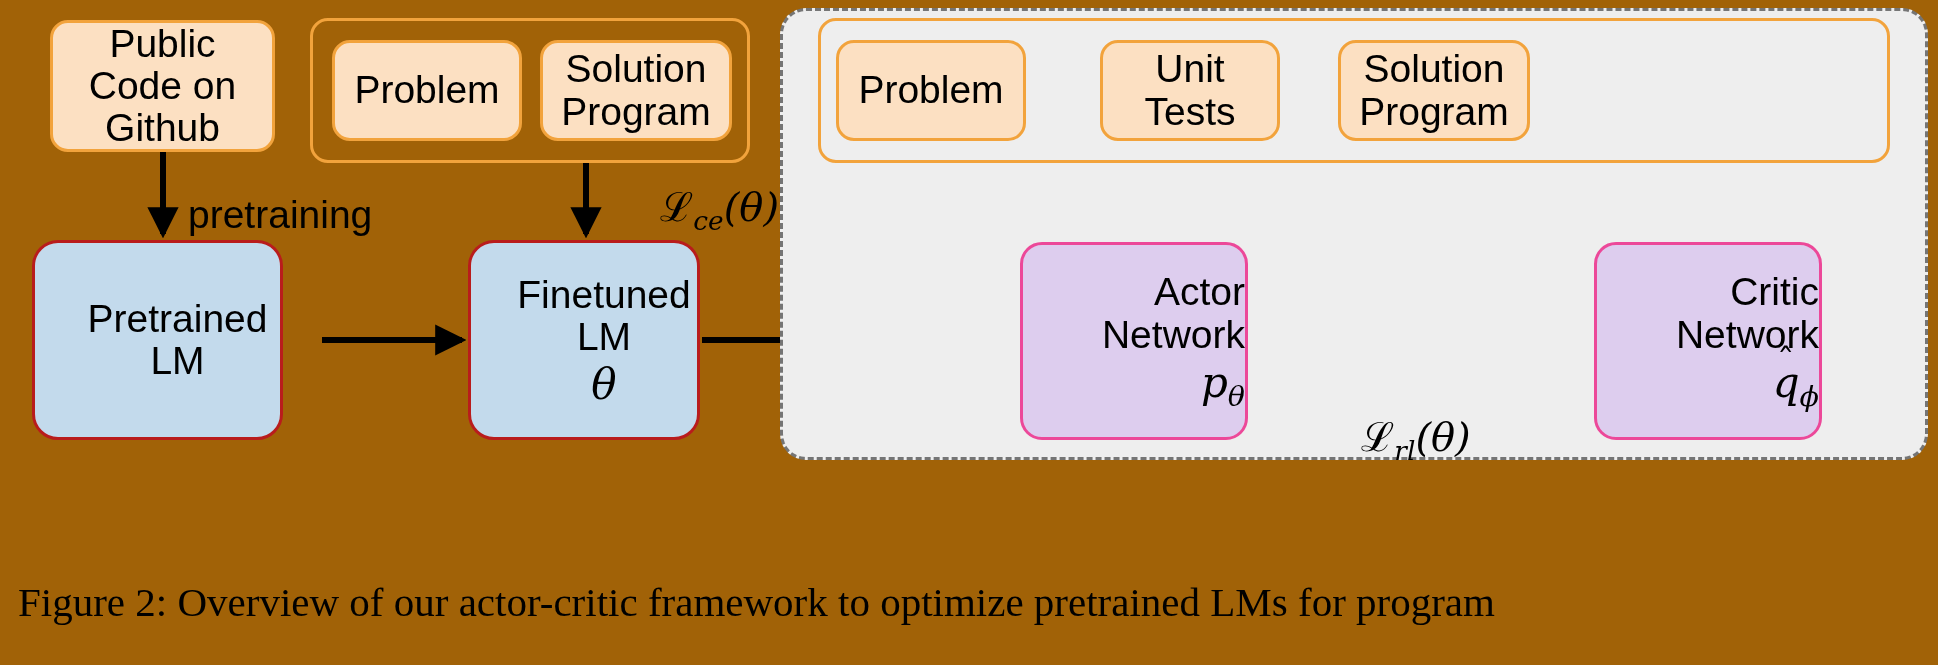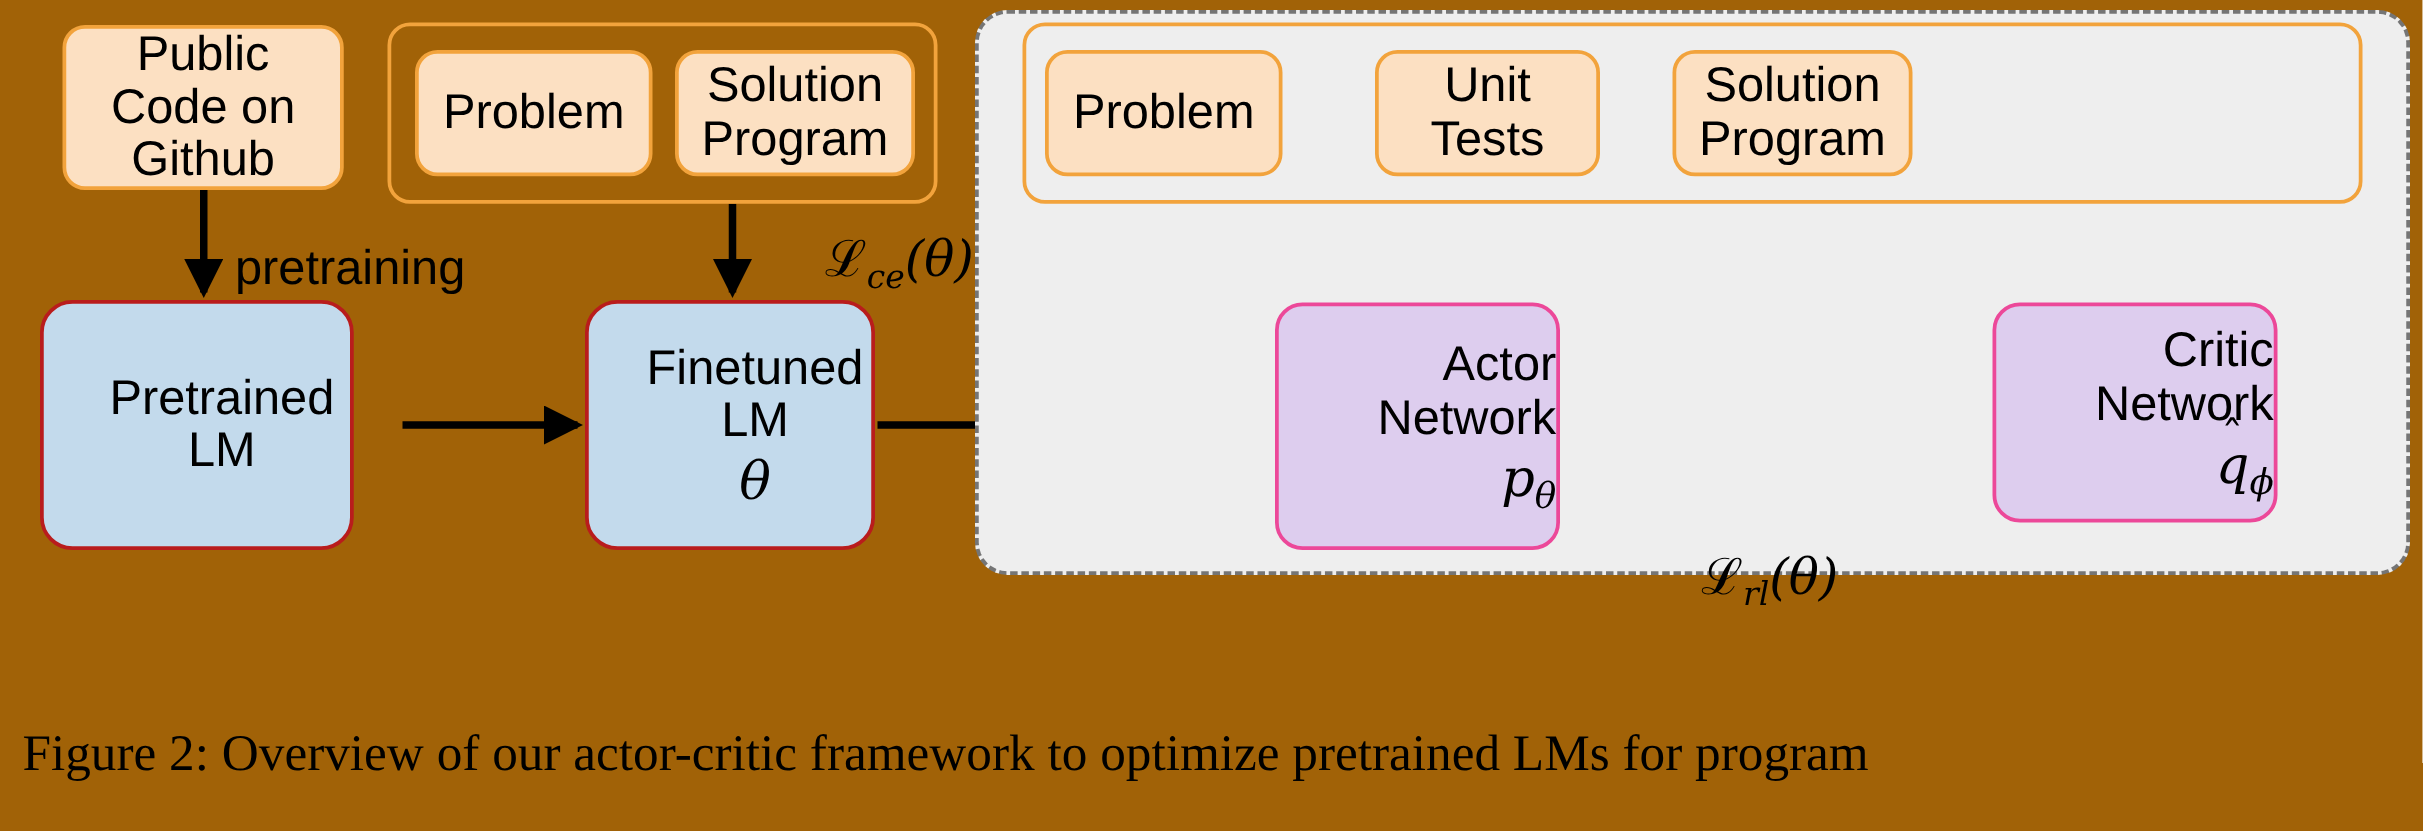--- a/index.html
+++ b/index.html
@@ -191,34 +191,34 @@
     <span>LM</span>
     <span class="box-math">θ</span>
   </div>
 
   <div class="box box-purple" style="left:1020px; top:242px; width:228px; height:198px;">
     <span>Actor</span>
     <span>Network</span>
     <span class="box-math"><span>p</span><span class="sub">θ</span></span>
   </div>
 
-  <div class="box box-purple" style="left:1594px; top:242px; width:228px; height:176px;">
+  <div class="box box-purple" style="left:1594px; top:242px; width:228px; height:198px;">
     <span>Critic</span>
     <span>Network</span>
     <span class="box-math"><span class="hatwrap"><span class="hat">ˆ</span><span>q</span></span><span class="sub">ϕ</span></span>
   </div>
 
   <div class="label label-plain" style="left:188px; top:178px;">pretraining</div>
 
   <div class="label label-math" style="left:617px; top:178px;">
     <span class="upright">ℒ</span><span class="sub">ce</span><span>(θ)</span>
   </div>
 
 
-  <div class="label label-math" style="left:1318px; top:432px;">
+  <div class="label label-math" style="left:1318px; top:408px;">
     <span class="upright">ℒ</span><span class="sub">rl</span><span>(θ)</span>
   </div>
 
   <svg id="svg-layer" viewBox="0 0 1938 665">
     <defs>
       <marker id="arw" viewBox="0 0 10 10" refX="8.6" refY="5" markerWidth="5.2" markerHeight="5.2" orient="auto-start-reverse">
         <path d="M 0 0 L 10 5 L 0 10 z" fill="#000000"></path>
       </marker>
     </defs>
 

